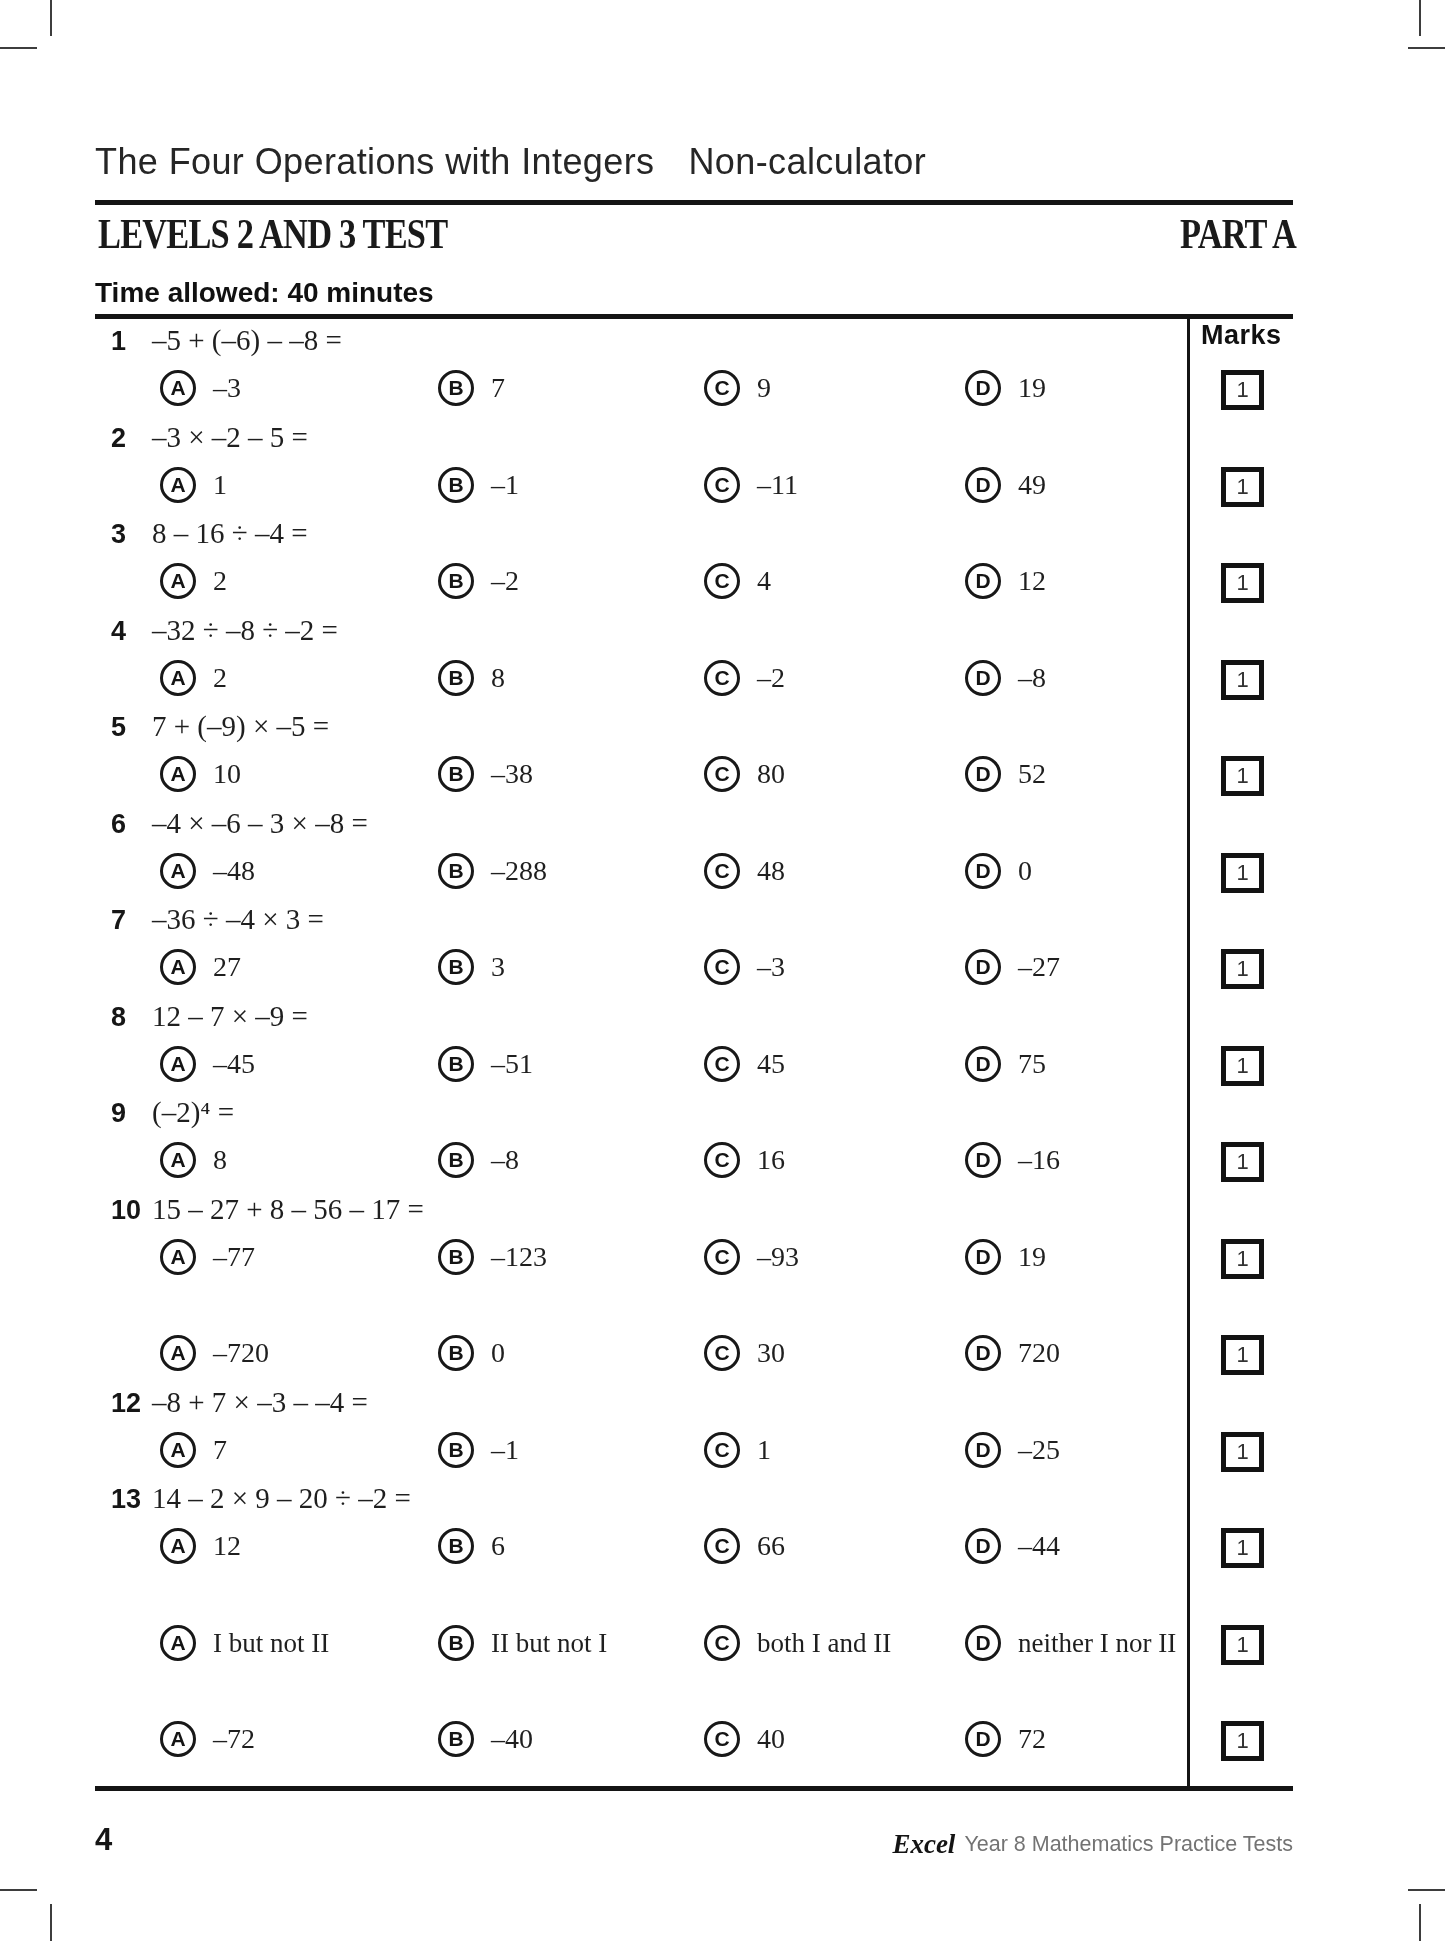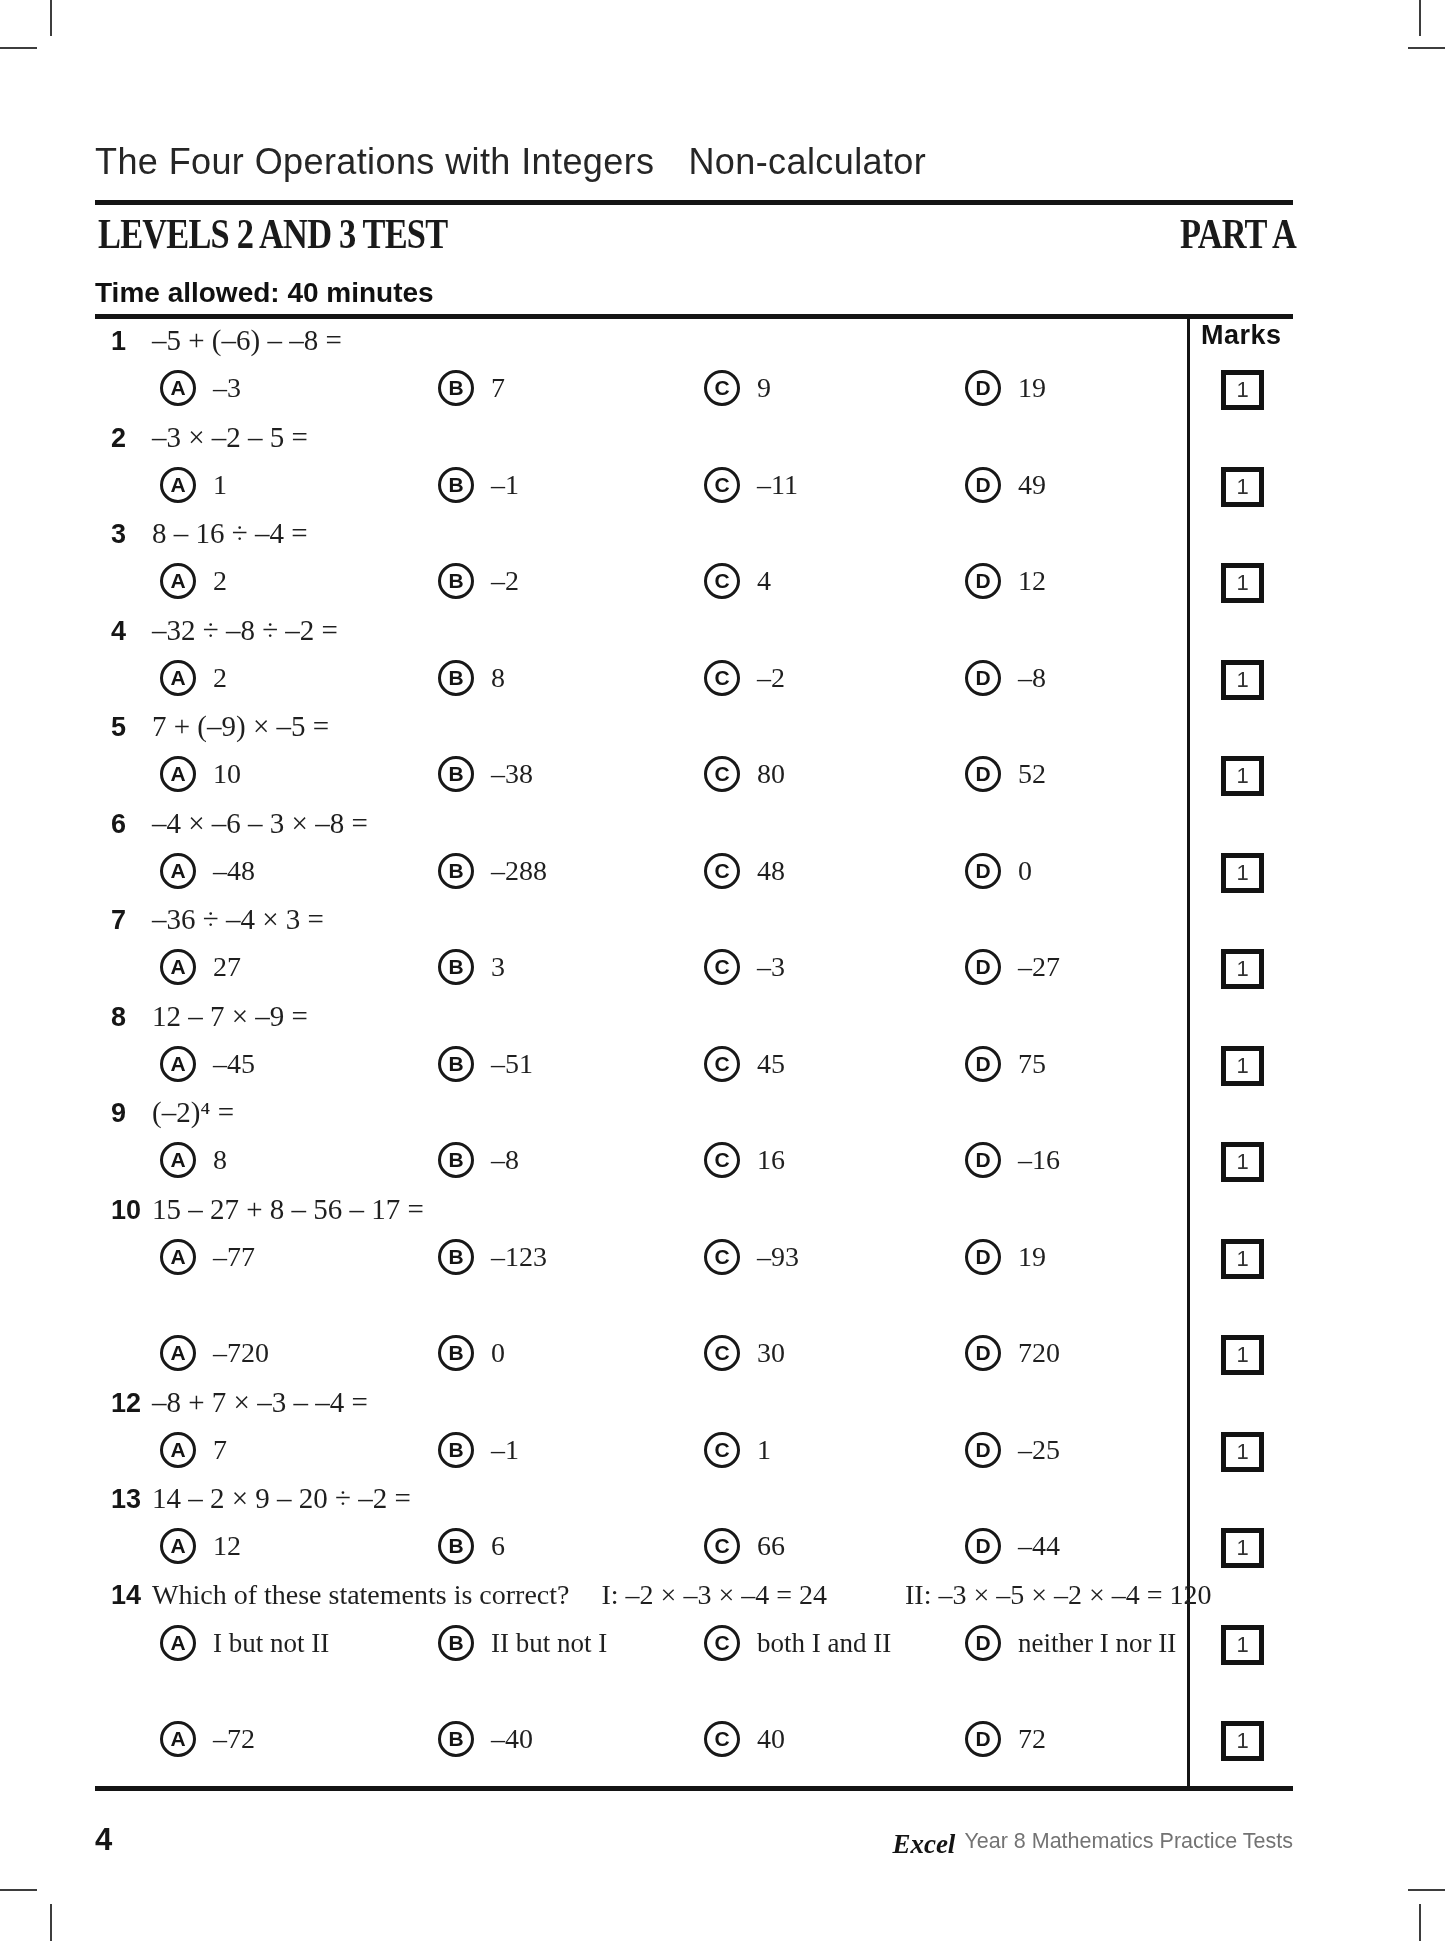--- a/index.html
+++ b/index.html
@@ -47,21 +47,21 @@
           font-family:"Liberation Sans",sans-serif;font-size:21px;font-weight:bold;color:#141414;}
   .opt-val{font-size:28px;}
   .question.text-opts .q-expr{font-size:28px;}
   .question.text-opts .opt-val{font-size:27px;}
   .mark-box{position:absolute;left:1126px;top:46px;width:43px;height:40px;box-sizing:border-box;
             border:5px solid #131313;display:flex;align-items:center;justify-content:center;}
   .mark-val{font-size:22px;color:#333;}
 
   
   .page-num{position:absolute;left:95px;top:1822px;font-size:31px;font-weight:bold;color:#161616;}
-  .footer-right{position:absolute;right:152px;top:1829px;display:flex;align-items:flex-start;gap:9px;white-space:nowrap;}
+  .footer-right{position:absolute;right:152px;top:1829px;display:flex;align-items:center;gap:9px;white-space:nowrap;}
   .brand{font-family:"Liberation Serif","DejaVu Serif",serif;font-size:27px;font-weight:bold;font-style:italic;color:#141414;}
   .series{font-size:21.5px;color:#737373;}
 </style>
 </head>
 <body>
 
 <div class="page">
 
   <div class="crop" style="left:50px;top:0;width:2px;height:36px;"></div>
   <div class="crop" style="left:0;top:47px;width:37px;height:2px;"></div>
@@ -430,26 +430,20 @@
           <div class="opt opt-d">
             <span class="circle">D</span>
             <span class="opt-val">–44</span>
           </div>
         </div>
         <div class="mark-box">
           <span class="mark-val">1</span>
         </div>
       </div>
       <div class="question text-opts" style="top: 1579px;">
-        <div class="q-line">
-          <span class="q-num">14</span>
-          <span class="q-expr">Which of these statements is correct?</span>
-          <span class="q-stmt s1">I: –2 × –3 × –4 = 24</span>
-          <span class="q-stmt s2">II: –3 × –5 × –2 × –4 = 120</span>
-        </div>
         <div class="opt-row">
           <div class="opt opt-a">
             <span class="circle">A</span>
             <span class="opt-val">I but not II</span>
           </div>
           <div class="opt opt-b">
             <span class="circle">B</span>
             <span class="opt-val">II but not I</span>
           </div>
           <div class="opt opt-c">

